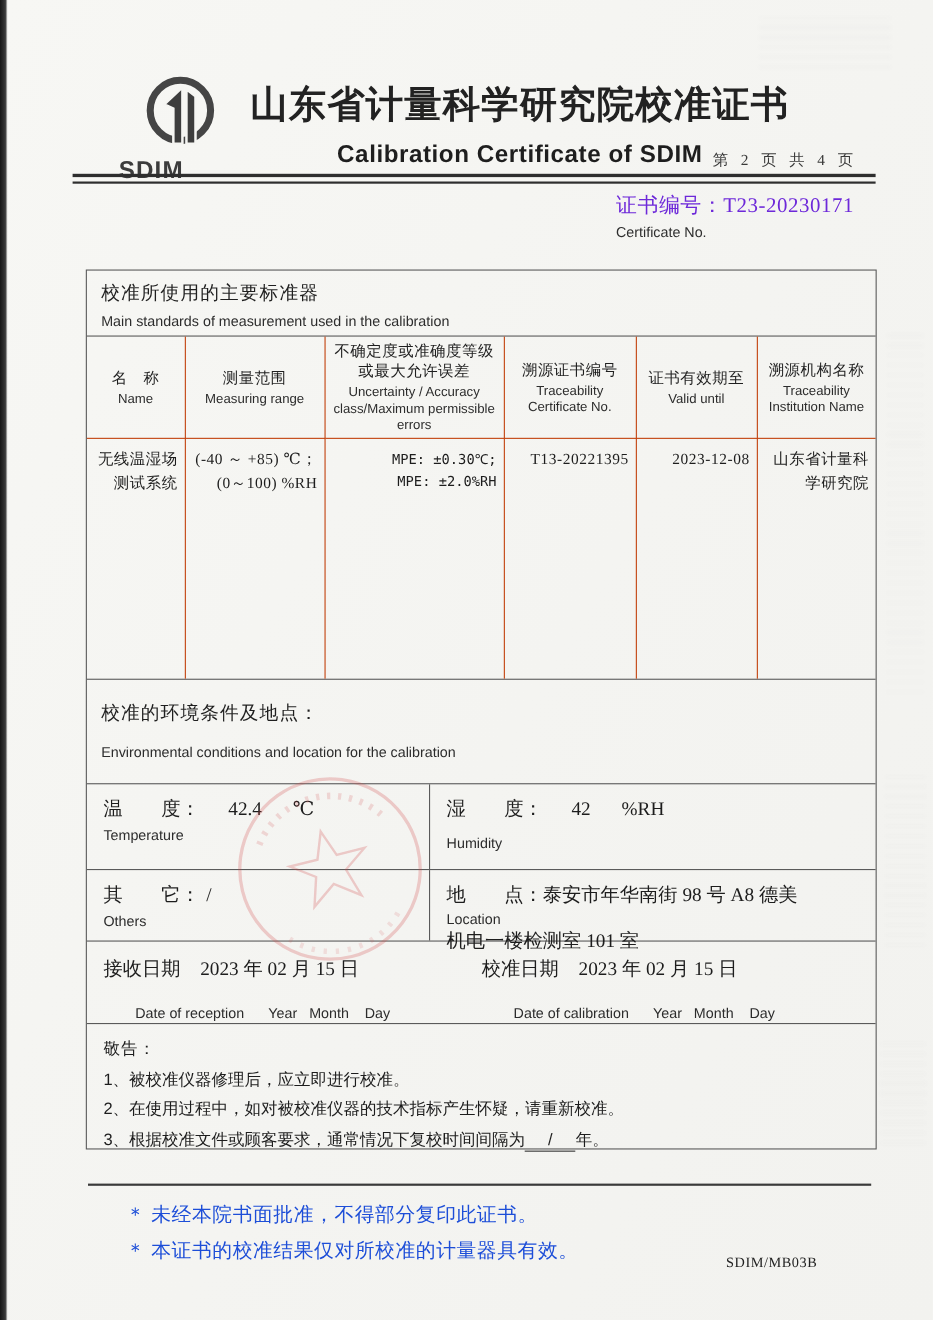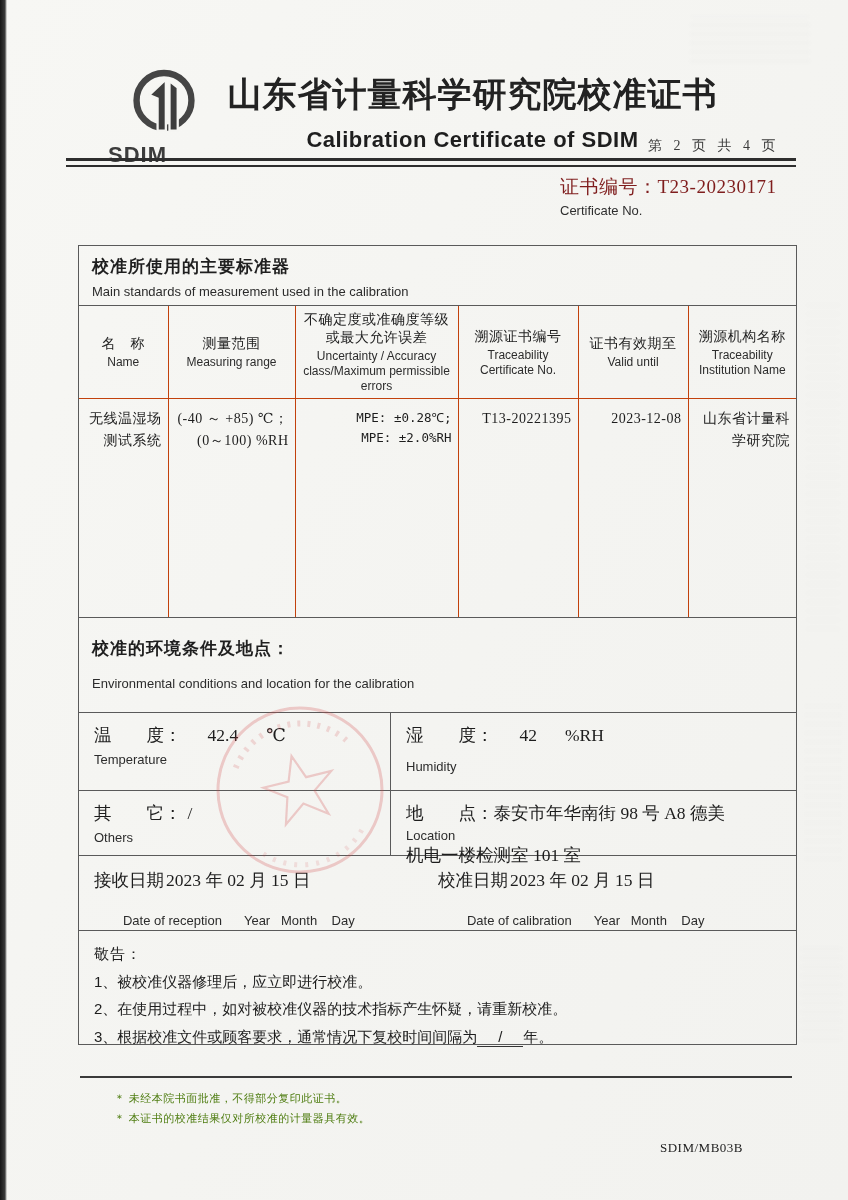--- a/index.html
+++ b/index.html
@@ -34,30 +34,30 @@
     font-family:"Liberation Serif","DejaVu Serif",serif;
     font-size:14px;letter-spacing:4px;color:#3a3a3a;
   }
   .double-rule{
     position:absolute;left:66px;top:158px;width:730px;height:4px;
     border-top:3px solid #2e2e2e;border-bottom:2px solid #2e2e2e;
   }
   .cert-no{position:absolute;left:560px;top:174px;}
   .cert-no-line{
     font-family:"Liberation Serif","DejaVu Serif",serif;
-    font-size:19px;color:#7f1d1d;letter-spacing:.5px;
+    font-size:19px;color:#6d28d9;letter-spacing:.5px;
   }
   .cert-no-en{font-size:13px;color:#2e2e2e;margin-top:3px;}
   
   .main-box{
     position:absolute;left:78px;top:245px;width:719px;height:800px;
     border:1.3px solid #5a5a5a;box-sizing:border-box;background:transparent;
   }
   .sec-title{padding:9px 13px 0 13px;border-bottom:1px solid #5a5a5a;box-sizing:border-box;}
-  .sec-title .cn{font-size:17px;font-weight:bold;letter-spacing:1px;color:#1f1f1f;}
+  .sec-title .cn{font-size:17px;font-weight:normal;letter-spacing:1px;color:#1f1f1f;}
   .sec-title .en{font-size:13px;color:#2c2c2c;margin-top:6px;}
   .standards-head{height:60px;}
   .env-head{height:95px;}
   .env-head .cn{margin-top:10px;}
   .env-head .en{margin-top:16px;}
   
   .table-wrap{border-bottom:1px solid #5a5a5a;box-sizing:border-box;}
   table.standards{border-collapse:collapse;table-layout:fixed;width:717px;border:hidden;}
   table.standards th,table.standards td{
     border:1px solid #c2410c;padding:4px 6px;vertical-align:middle;box-sizing:border-box;
@@ -85,36 +85,36 @@
   .cjk-line .unit{margin-left:28px;}
   .en-sub{font-size:13px;color:#2c2c2c;margin-top:5px;white-space:pre;}
   .loc-line2{display:flex;align-items:baseline;margin-top:3px;flex-direction:column;}
   .loc-line2 .en-sub{margin-top:0;width:96px;}
   .loc-line2 .cjk2{font-size:17.5px;font-family:"Liberation Serif","DejaVu Serif",serif;color:#1d1d1d;}
   
   .dates-row{display:flex;height:75px;border-bottom:1px solid #5a5a5a;box-sizing:border-box;padding:12px 0 0 15px;}
   .date-block{width:342px;}
   .date-block.right{width:auto;padding-left:2px;}
   .date-line1{font-size:17.5px;font-family:"Liberation Serif","DejaVu Serif",serif;color:#1d1d1d;}
-  .date-line1 .dval{margin-left:2px;}
+  .date-line1 .dval{margin-left:18px;}
   .date-line2{font-size:13px;color:#2c2c2c;margin-top:6px;white-space:pre;}
   .date-line2 .ymd{margin-left:22px;}
   
   .notice{padding:9px 15px 0 15px;font-size:15px;line-height:1.85;color:#1d1d1d;}
   .notice .n-title{letter-spacing:1px;}
   .notice .blank{
     display:inline-block;min-width:46px;text-align:center;
     border-bottom:1.5px solid #333;line-height:1.1;
   }
   
   .footer-rule{position:absolute;left:80px;top:1076px;width:712px;border-top:2.5px solid #3a3a3a;}
   .footer-notes{
     position:absolute;left:114px;top:1088px;
     font-family:"Liberation Serif","DejaVu Serif",serif;
-    font-size:11px;line-height:1.85;color:#4d7c0f;letter-spacing:.5px;
+    font-size:18px;line-height:1.85;color:#1d4ed8;letter-spacing:.5px;
   }
   .form-code{
     position:absolute;left:660px;top:1140px;
     font-family:"Liberation Serif","DejaVu Serif",serif;
     font-size:13px;color:#222;letter-spacing:.5px;
   }
   
   .stamp{position:absolute;left:203px;top:693px;filter:blur(.6px);opacity:.85;pointer-events:none;}
   
   .smudge{
@@ -203,21 +203,21 @@
         </tr>
       </thead>
       <tbody>
         <tr>
           <td>无线温湿场测试系统</td>
           <td>
             <div>(-40 ～ +85) ℃；</div>
             <div>(0～100) %RH</div>
           </td>
           <td>
-            <div class="mono">MPE: ±0.28℃;</div>
+            <div class="mono">MPE: ±0.30℃;</div>
             <div class="mono">MPE: ±2.0%RH</div>
           </td>
           <td>T13-20221395</td>
           <td>2023-12-08</td>
           <td>山东省计量科学研究院</td>
         </tr>
       </tbody>
     </table>
   </div>
 

